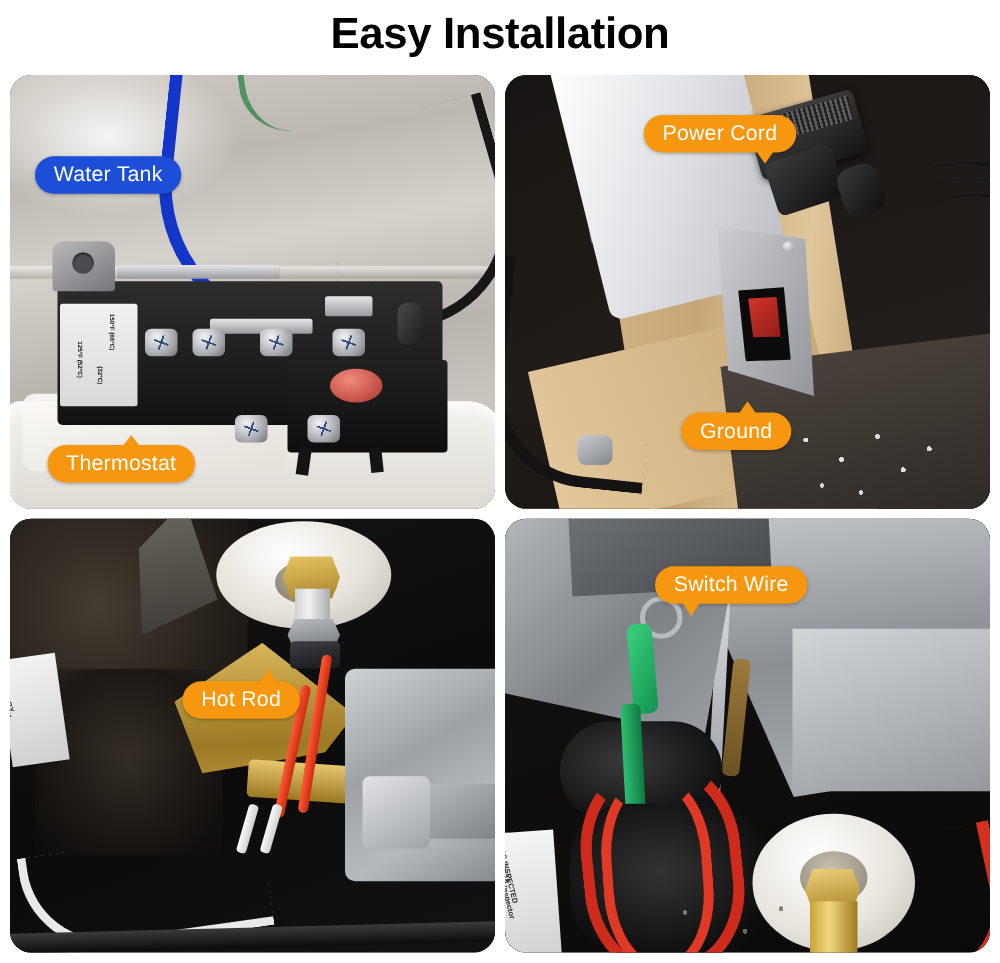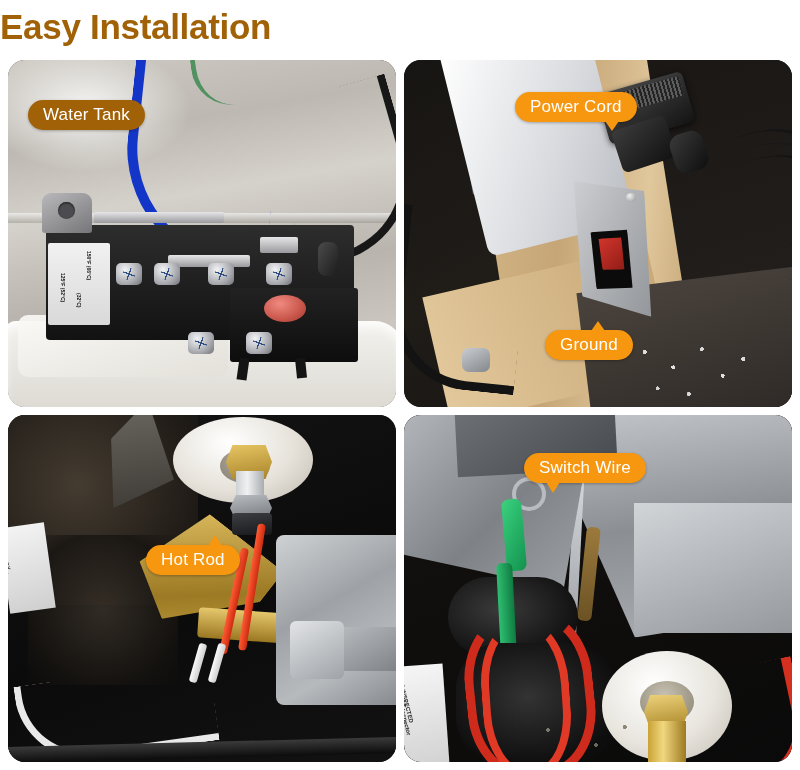--- a/index.html
+++ b/index.html
@@ -5,22 +5,22 @@
   html,body{margin:0;padding:0;}
   body{
     width:800px;height:770px;background:#ffffff;overflow:hidden;
     font-family:"Liberation Sans","DejaVu Sans",sans-serif;
   }
   .page{position:relative;width:800px;height:770px;}
 
   
   .title{
     position:absolute;left:0;top:2px;width:800px;height:50px;
-    text-align:left;font-size:35px;font-weight:bold;letter-spacing:-0.3px;
-    color:#a16207;line-height:50px;white-space:nowrap;
+    text-align:center;font-size:35px;font-weight:bold;letter-spacing:-0.3px;
+    color:#000000;line-height:50px;white-space:nowrap;
   }
 
   
   .grid{position:absolute;left:8px;top:60px;width:784px;height:702px;}
   .panel{
     position:absolute;width:388px;height:347px;border-radius:17px;overflow:hidden;
     background:#2a2a2a;
   }
   .p1{left:0;top:0;}
   .p2{left:396px;top:0;}
@@ -250,21 +250,21 @@
                radial-gradient(circle 2px at 60% 60%,#6d6a5c 99%,transparent 100%),
                radial-gradient(circle 2px at 84% 24%,#8b8676 99%,transparent 100%);}
 
   
   .badge{
     position:absolute;display:inline-flex;align-items:center;justify-content:center;
     height:30px;padding:0 15px;border-radius:15px;color:#fff;font-size:17px;
     white-space:nowrap;font-weight:400;letter-spacing:.2px;
     box-shadow:0 1px 3px rgba(0,0,0,.28);
   }
-  .badge.blue{background:#a16207;}
+  .badge.blue{background:#1d4ed8;margin-top:25px;}
   .badge.orange{background:#f7960f;}
   .tail{position:absolute;width:0;height:0;}
 
   .bg-water{left:28px;top:100px;}
   .bg-thermo{left:38px;top:356px;}
   .bg-thermo .tail{top:-8px;left:60px;border-bottom:9px solid #f7960f;
     border-left:7px solid transparent;border-right:7px solid transparent;}
   .bg-power{left:515px;top:92px;}
   .bg-power .tail{bottom:-9px;right:18px;border-top:10px solid #f7960f;
     border-left:7px solid transparent;border-right:7px solid transparent;}
@@ -410,20 +410,24 @@
         </div>
       </div>
     </div>
 
   </div>
 
   <div class="badge blue bg-water">
     <span>Water Tank</span>
   </div>
 
+  <div class="badge orange bg-thermo">
+    <span class="tail"></span>
+    <span>Thermostat</span>
+  </div>
 
   <div class="badge orange bg-power">
     <span class="tail"></span>
     <span>Power Cord</span>
   </div>
 
   <div class="badge orange bg-switch">
     <span class="tail"></span>
     <span>Ground</span>
   </div>

